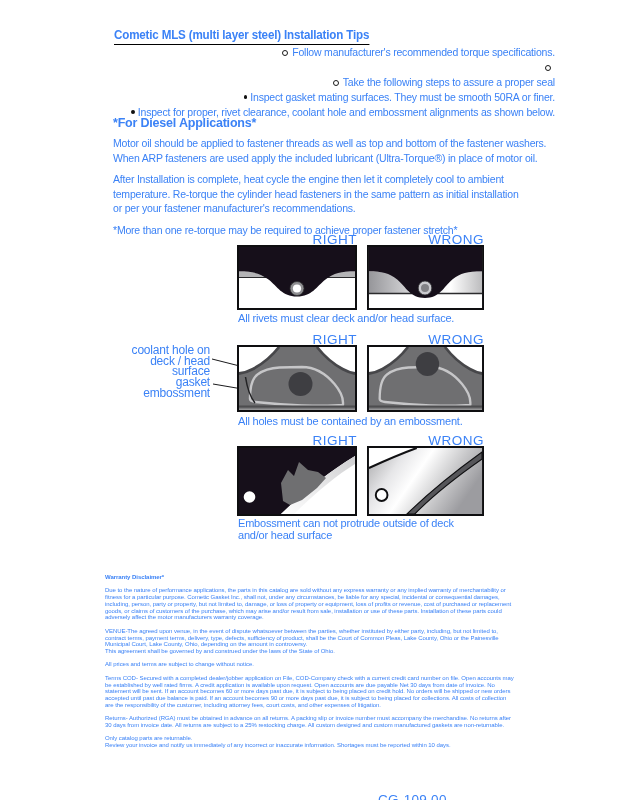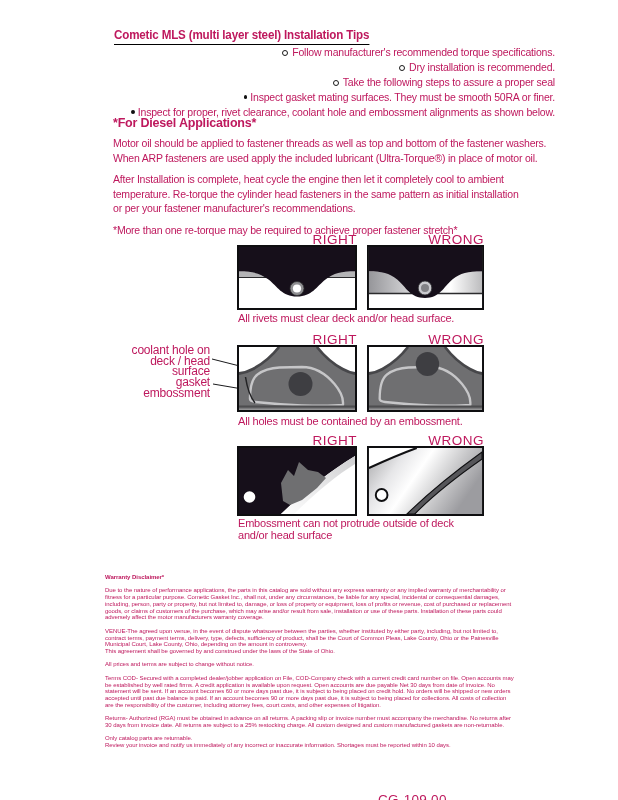--- a/index.html
+++ b/index.html
@@ -1,17 +1,17 @@
 <!DOCTYPE html>
 <html><head>
 <meta charset="utf-8">
 <style>
   html,body{margin:0;padding:0;background:#ffffff;}
   .page{position:relative;width:618px;height:800px;background:#ffffff;overflow:hidden;
-        font-family:"Liberation Sans","DejaVu Sans",sans-serif;color:#be185d;}
+        font-family:"Liberation Sans","DejaVu Sans",sans-serif;color:#3b82f6;}
   .abs{position:absolute;}
   .pre{white-space:pre-line;}
 
   .title{display:inline-block;font-size:13.5px;font-weight:bold;letter-spacing:-0.2px;
          border-bottom:1.5px solid #000;padding-bottom:1.5px;
          transform:scale(0.86,1);transform-origin:left top;white-space:nowrap;}
 
   .bullets{left:108px;top:45px;font-size:10.5px;letter-spacing:-0.2px;}
   .b-row{display:flex;align-items:flex-start;height:15px;line-height:15px;white-space:nowrap;justify-content:flex-end;}
   .b-row.sub{margin-left:23px;}
@@ -44,21 +44,20 @@
     <span class="title">Cometic MLS (multi layer steel) Installation Tips</span>
   </div>
 
   <div class="abs bullets">
     <div class="b-row">
       <span class="b-dot-open"></span>
       <span>Follow manufacturer's recommended torque specifications.</span>
     </div>
     <div class="b-row">
       <span class="b-dot-open"></span>
-      <span>Dry installation is recommended.</span>
     </div>
     <div class="b-row">
       <span class="b-dot-open"></span>
       <span>Take the following steps to assure a proper seal</span>
     </div>
     <div class="b-row sub">
       <span class="b-dot-fill"></span>
       <span>Inspect gasket mating surfaces.  They must be smooth 50RA or finer.</span>
     </div>
     <div class="b-row sub">

